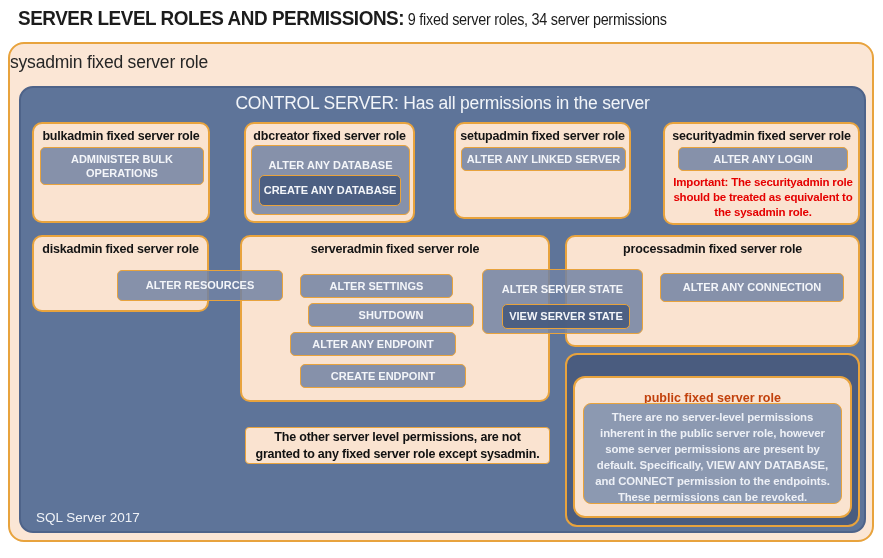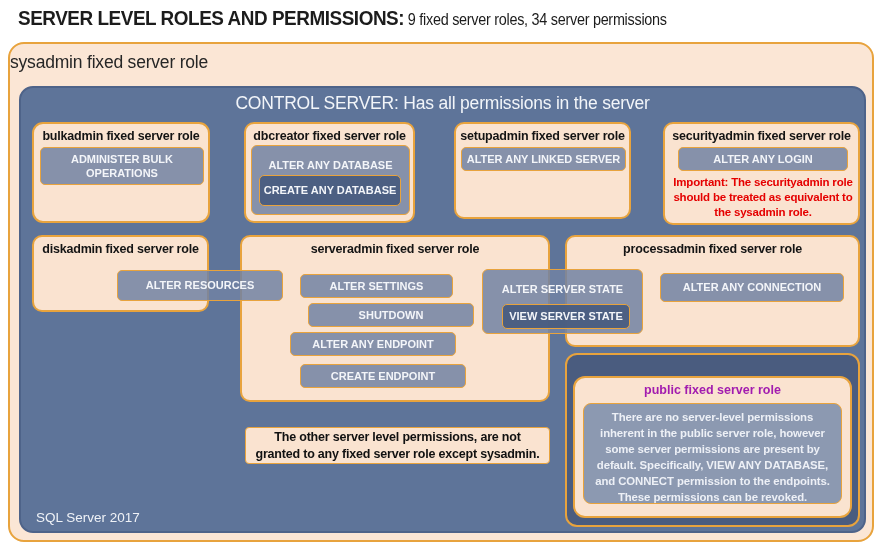--- a/index.html
+++ b/index.html
@@ -43,21 +43,21 @@
 
   .warning-text { position:absolute; left:4px; top:51px; width:188px; text-align:center;
     font-size:11.5px; font-weight:700; color:#E50000; line-height:1.3; letter-spacing:-0.2px; }
 
   
   .navy-box { position:absolute; left:565px; top:353px; width:295px; height:174px;
     box-sizing:border-box; background:#4A5C7F; border:2px solid #E8A33D; border-radius:12px; }
   .navy-title { text-align:center; padding-top:20px; font-size:12px; font-weight:700; color:#F4F6FA; }
   .public-box { position:absolute; left:6px; top:21px; width:279px; height:142px;
     box-sizing:border-box; background:#FAE3D0; border:2px solid #E8A33D; border-radius:12px; }
-  .public-title { text-align:center; padding-top:5px; font-size:12.5px; font-weight:700; color:#a21caf; }
+  .public-title { text-align:center; padding-top:13px; font-size:12.5px; font-weight:700; color:#c2410c; }
   .public-body { position:absolute; left:8px; top:25px; width:259px; height:101px;
     box-sizing:border-box; background:#8C99B1; border:1.6px solid #E8A33D; border-radius:8px;
     padding:5px 7px; font-size:11.4px; font-weight:700; color:#EDF0F6; line-height:16px;
     text-align:center; letter-spacing:-0.1px; }
 
   
   .note-box { position:absolute; left:245px; top:427px; width:305px; height:37px;
     box-sizing:border-box; background:#FAE3D0; border:1.6px solid #E8A33D; border-radius:4px;
     display:flex; align-items:center; justify-content:center; text-align:center;
     font-size:12.5px; font-weight:700; color:#111; line-height:1.35; letter-spacing:-0.2px;
@@ -73,21 +73,21 @@
   </div>
 
   <div class="sysadmin-box">
     <div class="sysadmin-title">sysadmin fixed server role</div>
   </div>
 
   <div class="control-box">
     <div class="control-title">CONTROL SERVER: Has all permissions in the server</div>
   </div>
 
-  <div class="role" style="left:32px; top:122px; width:178px; height:101px;border-radius:11px;">
+  <div class="role" style="left:32px; top:122px; width:178px; height:101px;">
     <div class="role-title">bulkadmin fixed server role</div>
     <div class="perm" style="left:6px; top:23px; width:164px; height:38px;">ADMINISTER BULK OPERATIONS</div>
   </div>
 
   <div class="role" style="left:244px; top:122px; width:171px; height:101px;">
     <div class="role-title">dbcreator fixed server role</div>
     <div class="perm-group" style="left:5px; top:21px; width:159px; height:70px;">
       <div class="group-label">ALTER ANY DATABASE</div>
       <div class="perm perm-dark" style="left:7px; top:29px; width:142px; height:31px;">CREATE ANY DATABASE</div>
     </div>

